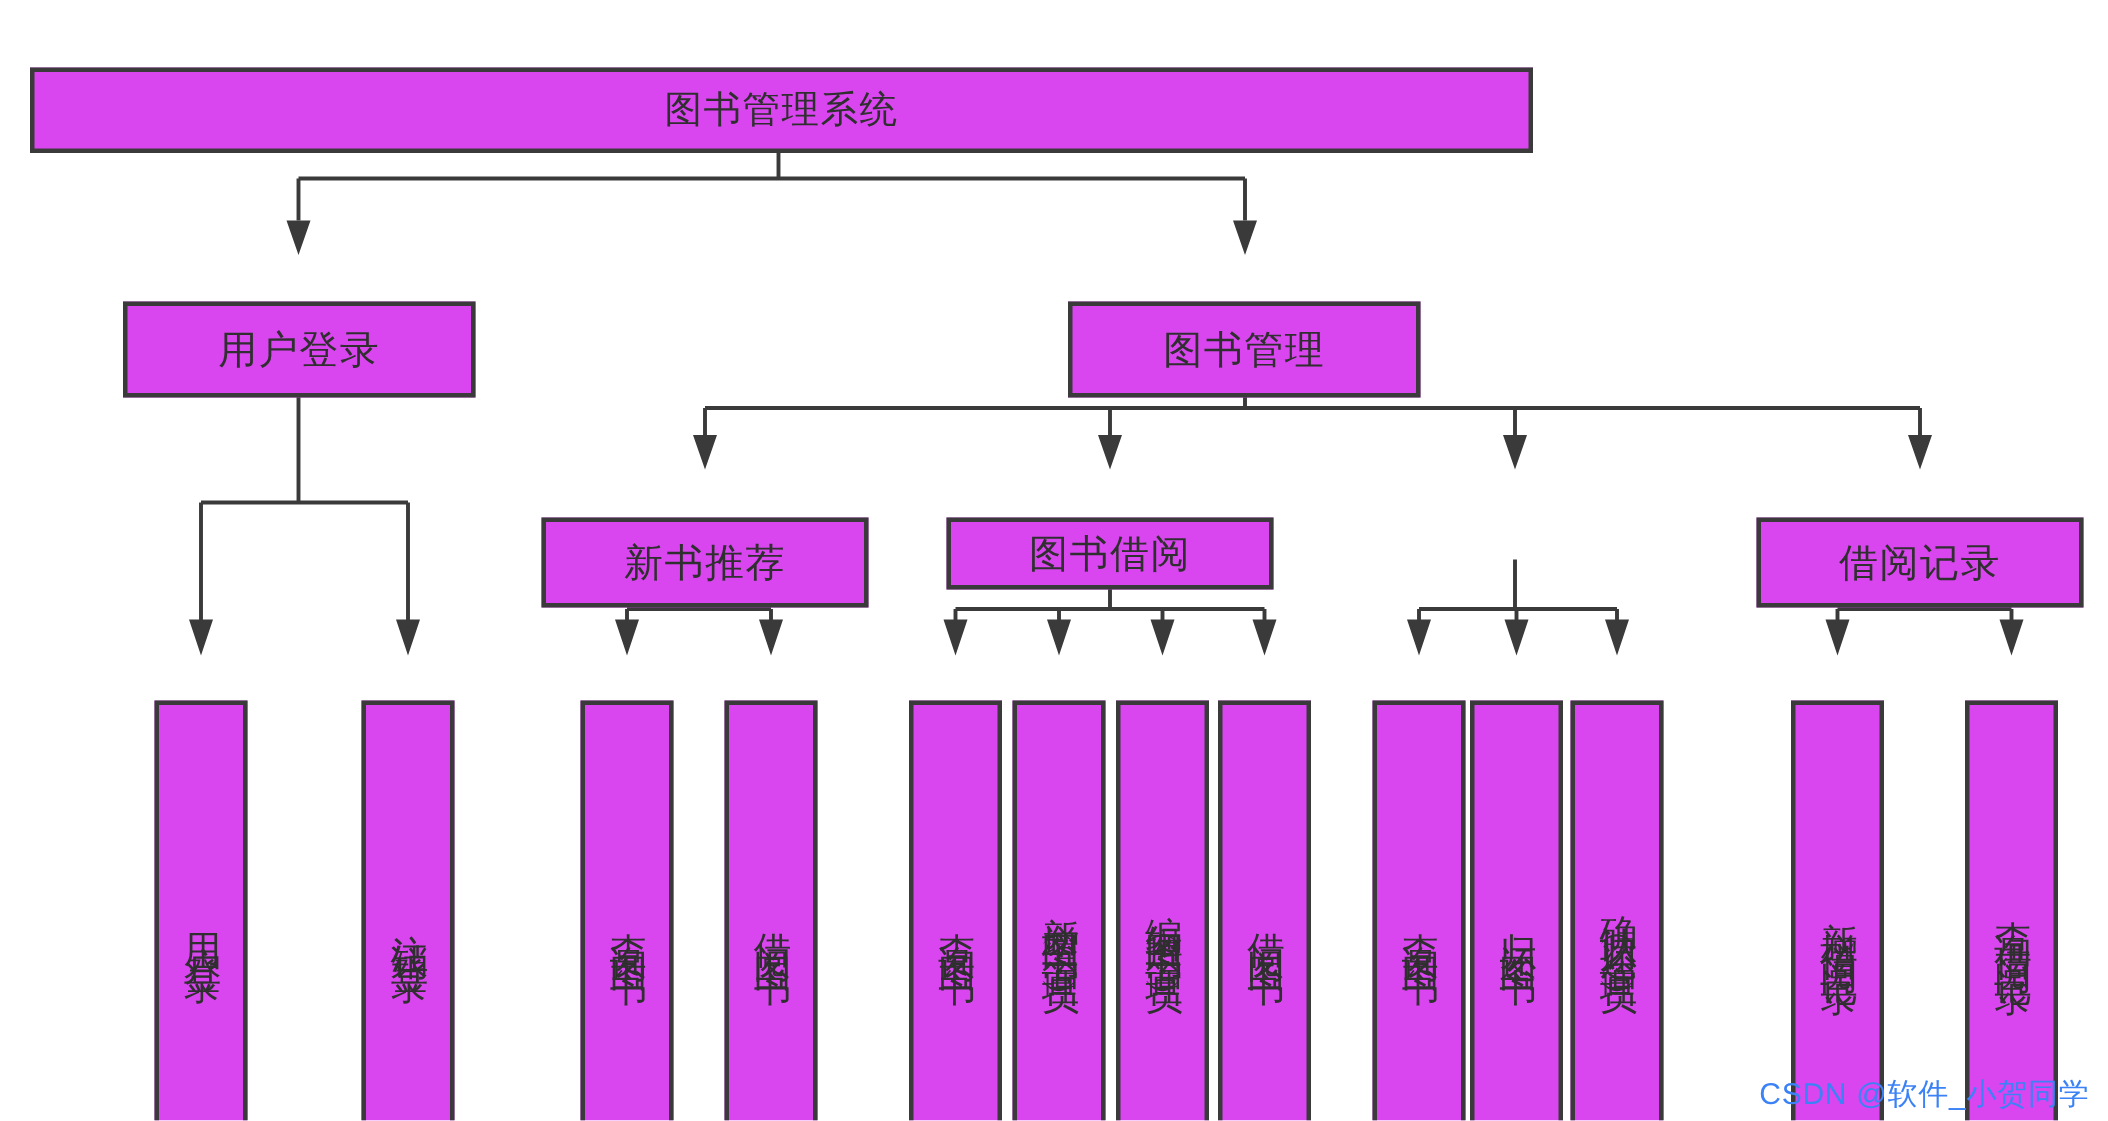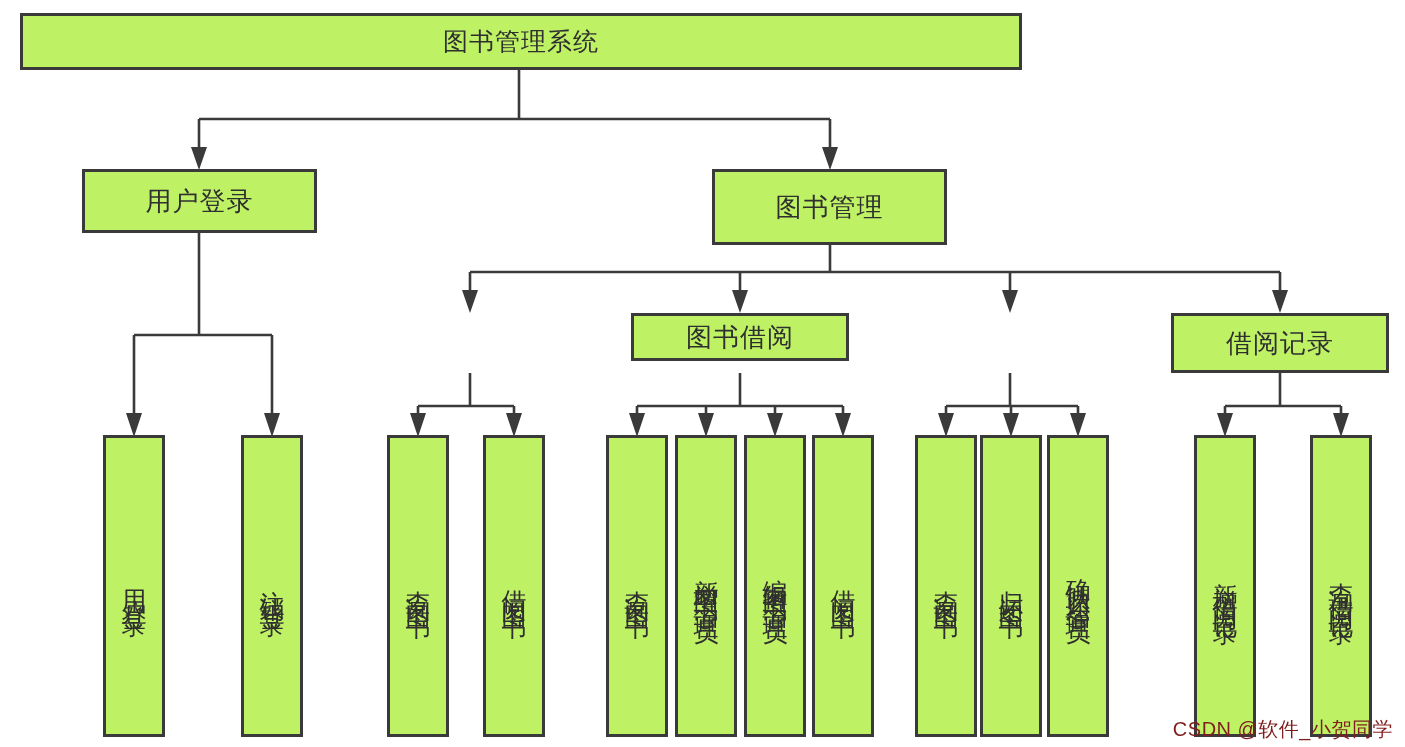--- a/index.html
+++ b/index.html
@@ -10,24 +10,25 @@
     overflow:hidden;
     font-family:"Liberation Sans","DejaVu Sans",sans-serif;
     color:#2f2f2f;
   }
   .connectors{position:absolute;left:0;top:0;width:1405px;height:747px;z-index:1;}
   .connectors .ln{fill:none;stroke:#3a3a3a;stroke-width:2.6;}
   .connectors .ar{fill:#3a3a3a;stroke:none;}
   .box{
     position:absolute;
     box-sizing:border-box;
-    background:#bef264;
+    background:#d946ef;
     border:3px solid #3a3a3a;
     display:flex;align-items:center;justify-content:center;
     z-index:2;
+    margin-top:32px;
   }
   .hlabel{
     font-size:26px;
     letter-spacing:1px;
     white-space:nowrap;
     line-height:1;
   }
   .root .hlabel{font-size:25px;}
   .vtext{
     writing-mode:vertical-rl;
@@ -35,21 +36,21 @@
     font-size:25px;
     letter-spacing:8px;
     line-height:1;
     white-space:nowrap;
   }
   .vtext.tight{letter-spacing:6px;}
   .watermark{
     position:absolute;
     right:12px;bottom:4px;
     font-size:20px;
-    color:#7f1d1d;
+    color:#3b82f6;
     letter-spacing:0.5px;
     white-space:nowrap;
     z-index:5;
   }
 </style>
 </head>
 <body>
 
 <div class="canvas">
 
@@ -77,24 +78,27 @@
       M1217 413 H1233 L1225 437 Z M1333 413 H1349 L1341 437 Z"></path>
   </svg>
 
   <div class="box root" style="left:20px;top:13px;width:1002px;height:57px">
     <span class="hlabel">图书管理系统</span>
   </div>
 
   <div class="box" style="left:82px;top:169px;width:235px;height:64px">
     <span class="hlabel">用户登录</span>
   </div>
-  <div class="box" style="left:712px;top:169px;width:235px;height:76px">
+  <div class="box" style="left:712px;top:169px;width:235px;height:64px">
     <span class="hlabel">图书管理</span>
   </div>
 
+  <div class="box" style="left:361px;top:313px;width:218px;height:60px">
+    <span class="hlabel">新书推荐</span>
+  </div>
   <div class="box" style="left:631px;top:313px;width:218px;height:48px">
     <span class="hlabel">图书借阅</span>
   </div>
   <div class="box" style="left:1171px;top:313px;width:218px;height:60px">
     <span class="hlabel">借阅记录</span>
   </div>
 
   <div class="box" style="left:103px;top:435px;width:62px;height:302px">
     <span class="vtext">用户登录</span>
   </div>

